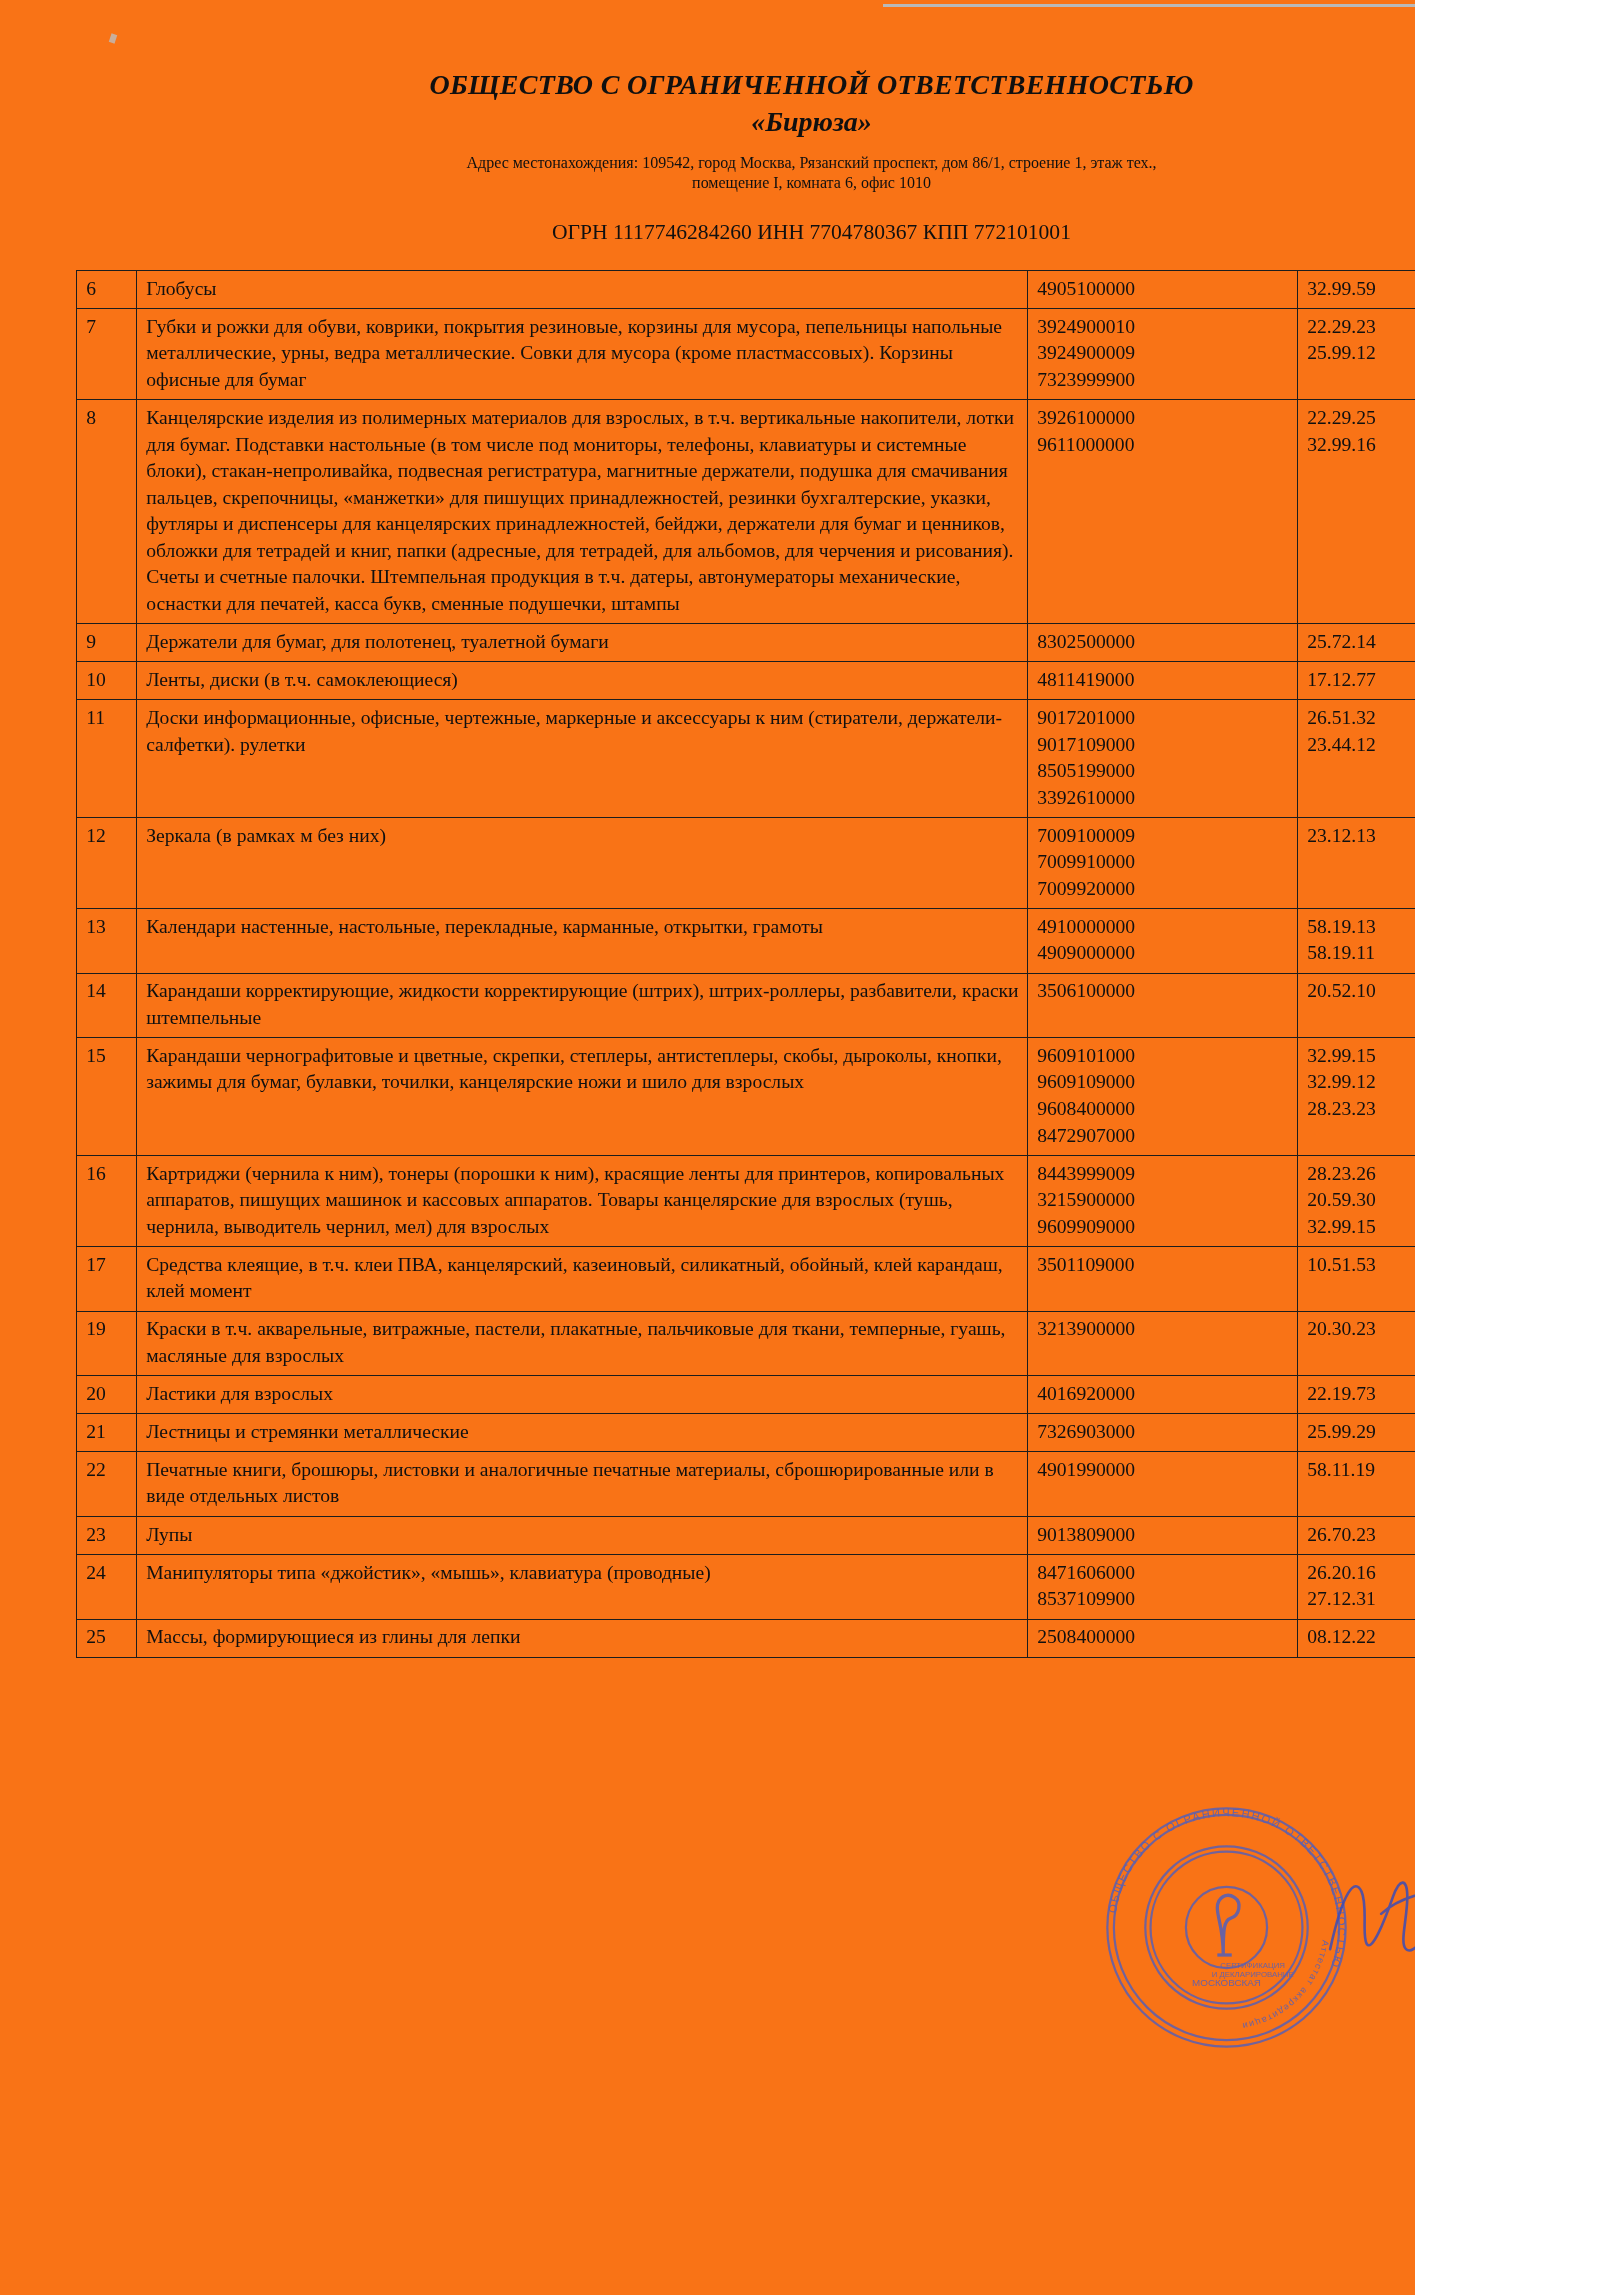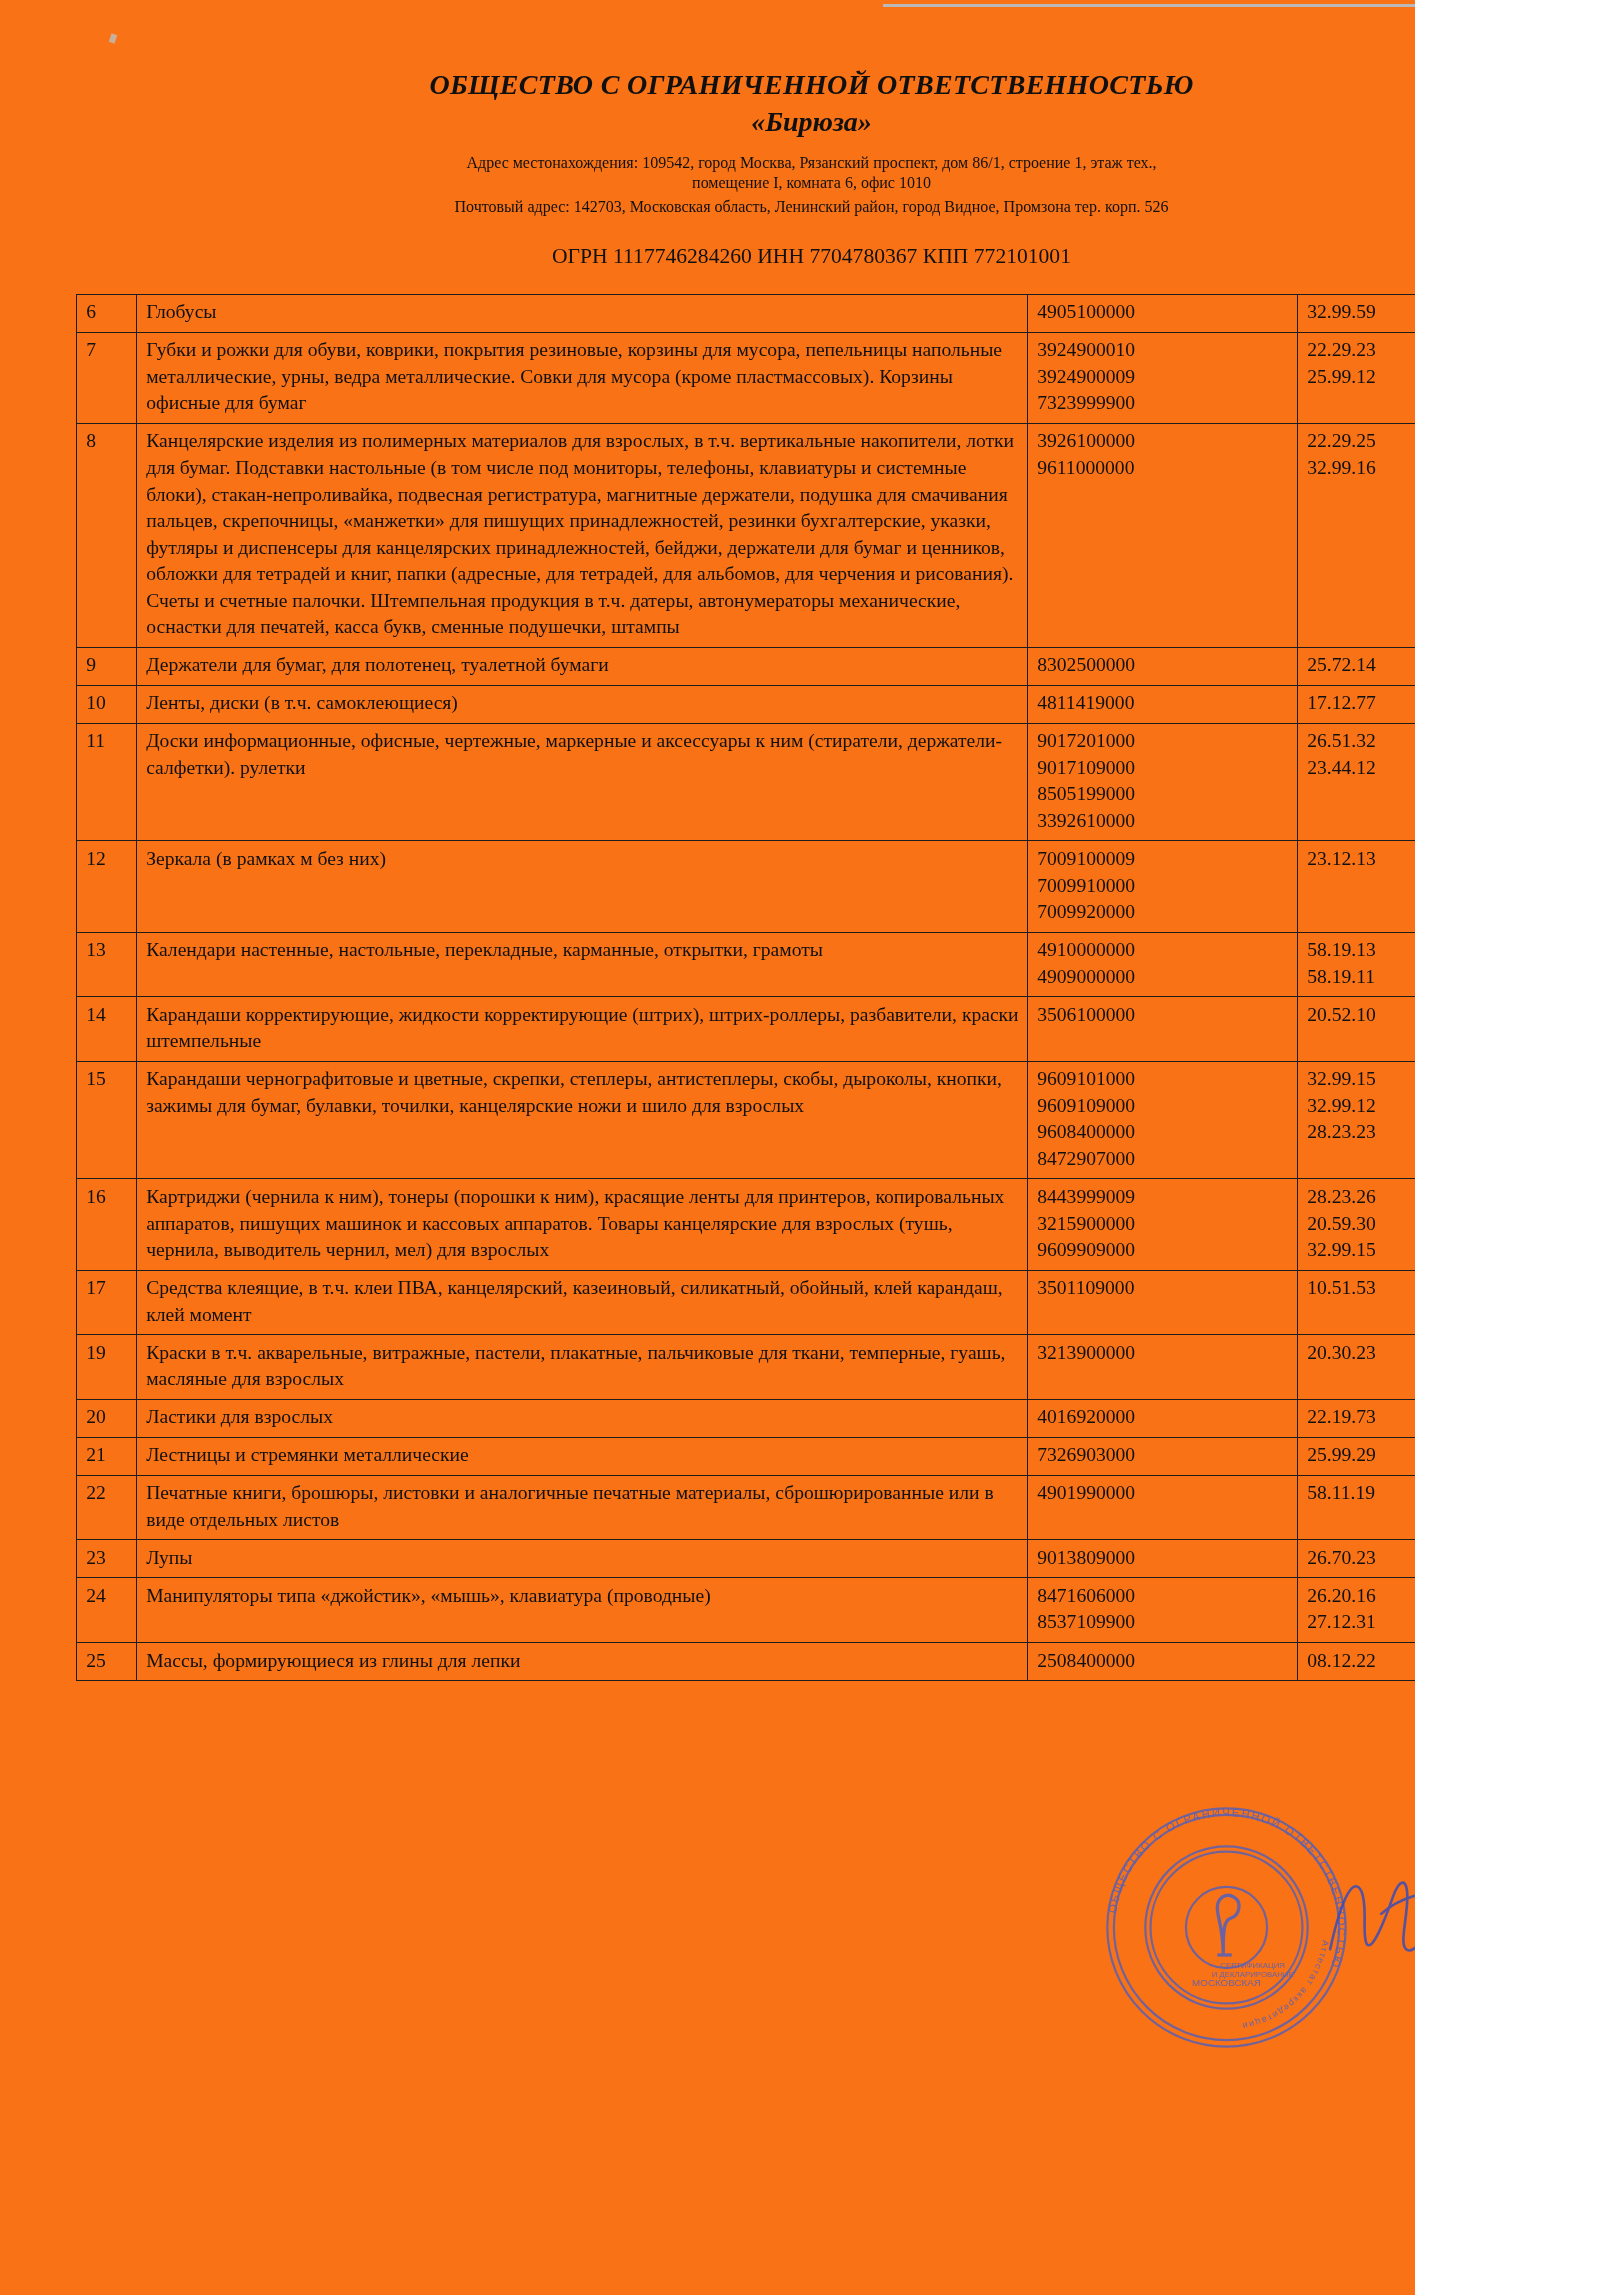--- a/index.html
+++ b/index.html
@@ -138,21 +138,20 @@
 
   <div class="content">
 
     <div class="header">
       <div class="org-title">ОБЩЕСТВО С ОГРАНИЧЕННОЙ ОТВЕТСТВЕННОСТЬЮ</div>
       <div class="org-name">«Бирюза»</div>
 
       <div class="addr-block">
         <span class="addr-line">Адрес местонахождения: 109542, город Москва, Рязанский проспект, дом 86/1, строение 1, этаж тех.,</span>
         <span class="addr-line">помещение I, комната 6, офис 1010</span>
-        <span class="postal-line">Почтовый адрес: 142703, Московская область, Ленинский район, город Видное, Промзона тер. корп. 526</span>
       </div>
 
       <div class="reg-block">
         <span class="reg-line">ОГРН 1117746284260 ИНН 7704780367 КПП 772101001</span>
       </div>
     </div>
 
     <table class="goods">
       <colgroup>
         <col class="c-num">

